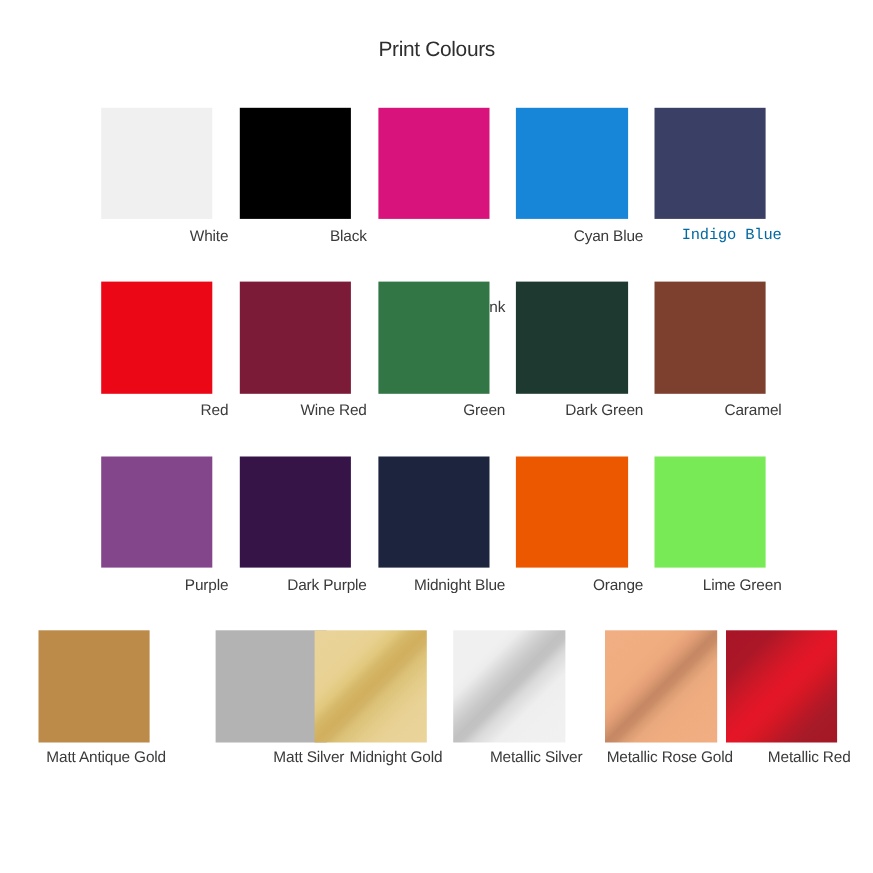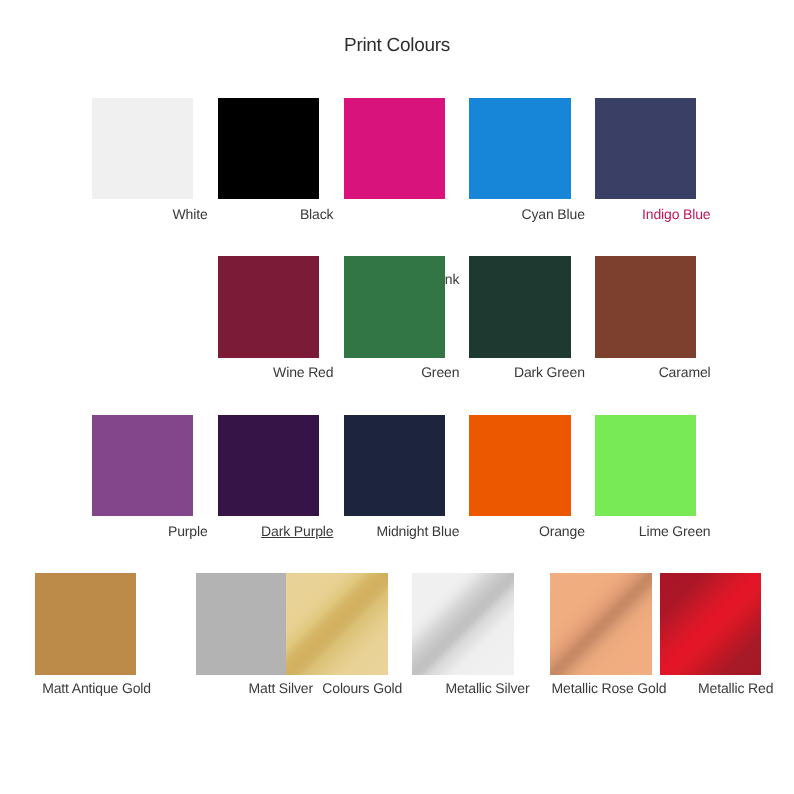--- a/index.html
+++ b/index.html
@@ -44,24 +44,28 @@
         <div class="swatch-cell" style="left: 343.6px;">
           <div class="swatch-chip" style="background: rgb(216, 19, 123);"></div>
           <div class="swatch-label" style="top: 126px; left: -13.7px; color: rgb(58, 58, 58); margin-top: 48px;">Pink</div>
         </div>
         <div class="swatch-cell" style="left: 469.4px;">
           <div class="swatch-chip" style="background: rgb(23, 133, 216);"></div>
           <div class="swatch-label" style="top: 109.6px; left: -14px; color: rgb(58, 58, 58);">Cyan Blue</div>
         </div>
         <div class="swatch-cell" style="left: 594.8px;">
           <div class="swatch-chip" style="background: rgb(58, 63, 101);"></div>
-          <div class="swatch-label" style="top: 109.6px; left: -13.7px; color: #be185d;">Indigo Blue</div>
+          <div class="swatch-label" style="top: 109.6px; left: -13.7px; color: #0369a1; font-family: Liberation Mono, monospace;">Indigo Blue</div>
         </div>
       </div>
       <div class="swatch-row" style="top: 256.3px;">
+        <div class="swatch-cell" style="left: 91.9px;">
+          <div class="swatch-chip" style="background: rgb(236, 7, 22);"></div>
+          <div class="swatch-label" style="top: 108.4px; left: -13.7px; color: rgb(58, 58, 58);">Red</div>
+        </div>
         <div class="swatch-cell" style="left: 343.6px;">
           <div class="swatch-chip" style="background: rgb(50, 118, 70);"></div>
           <div class="swatch-label" style="top: 108.4px; left: -13.7px; color: rgb(58, 58, 58);">Green</div>
         </div>
         <div class="swatch-cell" style="left: 217.7px;">
           <div class="swatch-chip" style="background: rgb(123, 27, 56);"></div>
           <div class="swatch-label" style="top: 108.4px; left: -13.7px; color: rgb(58, 58, 58);">Wine Red</div>
         </div>
         <div class="swatch-cell" style="left: 469.4px;">
           <div class="swatch-chip" style="background: rgb(30, 58, 48);"></div>
@@ -72,21 +76,21 @@
           <div class="swatch-label" style="top: 108.4px; left: -13.7px; color: rgb(58, 58, 58);">Caramel</div>
         </div>
       </div>
       <div class="swatch-row" style="top: 414.9px;">
         <div class="swatch-cell" style="left: 91.9px;">
           <div class="swatch-chip" style="background: rgb(132, 70, 138);"></div>
           <div class="swatch-label" style="top: 108.9px; left: -13.7px; color: rgb(58, 58, 58);">Purple</div>
         </div>
         <div class="swatch-cell" style="left: 217.7px;">
           <div class="swatch-chip" style="background: rgb(54, 20, 72);"></div>
-          <div class="swatch-label" style="top: 108.9px; left: -13.7px; color: rgb(58, 58, 58); text-decoration: underline;">Dark Purple</div>
+          <div class="swatch-label" style="top: 108.9px; left: -13.7px; color: rgb(58, 58, 58);">Dark Purple</div>
         </div>
         <div class="swatch-cell" style="left: 343.6px;">
           <div class="swatch-chip" style="background: rgb(28, 36, 62);"></div>
           <div class="swatch-label" style="top: 108.9px; left: -13.7px; color: rgb(58, 58, 58);">Midnight Blue</div>
         </div>
         <div class="swatch-cell" style="left: 469.4px;">
           <div class="swatch-chip" style="background: rgb(236, 88, 0);"></div>
           <div class="swatch-label" style="top: 108.9px; left: -14px; color: rgb(58, 58, 58);">Orange</div>
         </div>
         <div class="swatch-cell" style="left: 594.8px;">
@@ -98,21 +102,21 @@
         <div class="swatch-cell" style="left: 34.8px;">
           <div class="swatch-chip" style="background: rgb(188, 139, 73);"></div>
           <div class="swatch-label" style="top: 108px; left: -13.3px; color: rgb(58, 58, 58);">Matt Antique Gold</div>
         </div>
         <div class="swatch-cell" style="left: 160.1px; margin-left: 36px;">
           <div class="swatch-chip" style="background: rgb(179, 179, 179);"></div>
           <div class="swatch-label" style="top: 108px; left: -12.5px; color: rgb(58, 58, 58);">Matt Silver</div>
         </div>
         <div class="swatch-cell" style="left: 286.4px;">
           <div class="swatch-chip" style="background: linear-gradient(135deg, rgb(233, 211, 153) 0%, rgb(233, 210, 149) 22%, rgb(232, 208, 145) 30%, rgb(225, 201, 127) 37%, rgb(214, 184, 105) 43%, rgb(209, 175, 94) 50%, rgb(211, 180, 103) 55%, rgb(220, 194, 120) 60%, rgb(228, 205, 139) 70%, rgb(233, 210, 150) 80%, rgb(234, 212, 155) 100%);"></div>
-          <div class="swatch-label" style="top: 108px; left: -13.6px; color: rgb(58, 58, 58);">Colours Gold</div>
+          <div class="swatch-label" style="top: 108px; left: -13.6px; color: rgb(58, 58, 58);">Midnight Gold</div>
         </div>
         <div class="swatch-cell" style="left: 412.2px;">
           <div class="swatch-chip" style="background: linear-gradient(135deg, rgb(240, 240, 240) 0%, rgb(240, 240, 240) 25%, rgb(236, 236, 236) 30%, rgb(212, 212, 212) 39%, rgb(201, 201, 201) 44%, rgb(193, 193, 193) 49%, rgb(195, 195, 195) 53%, rgb(218, 218, 218) 59%, rgb(238, 238, 238) 69%, rgb(240, 240, 240) 80%, rgb(241, 241, 241) 100%);"></div>
           <div class="swatch-label" style="top: 108px; left: -12.1px; color: rgb(58, 58, 58);">Metallic Silver</div>
         </div>
         <div class="swatch-cell" style="left: 538.3px; margin-left: 12px;">
           <div class="swatch-chip" style="background: linear-gradient(135deg, rgb(240, 174, 130) 0%, rgb(239, 173, 128) 28%, rgb(237, 170, 125) 36%, rgb(228, 158, 119) 42%, rgb(212, 149, 109) 46%, rgb(197, 136, 100) 50%, rgb(202, 140, 103) 54%, rgb(218, 156, 114) 58%, rgb(234, 168, 125) 63%, rgb(238, 172, 127) 72%, rgb(240, 174, 130) 100%);"></div>
           <div class="swatch-label" style="top: 108px; left: -13.4px; color: rgb(58, 58, 58);">Metallic Rose Gold</div>
         </div>
         <div class="swatch-cell" style="left: 660.1px;">

